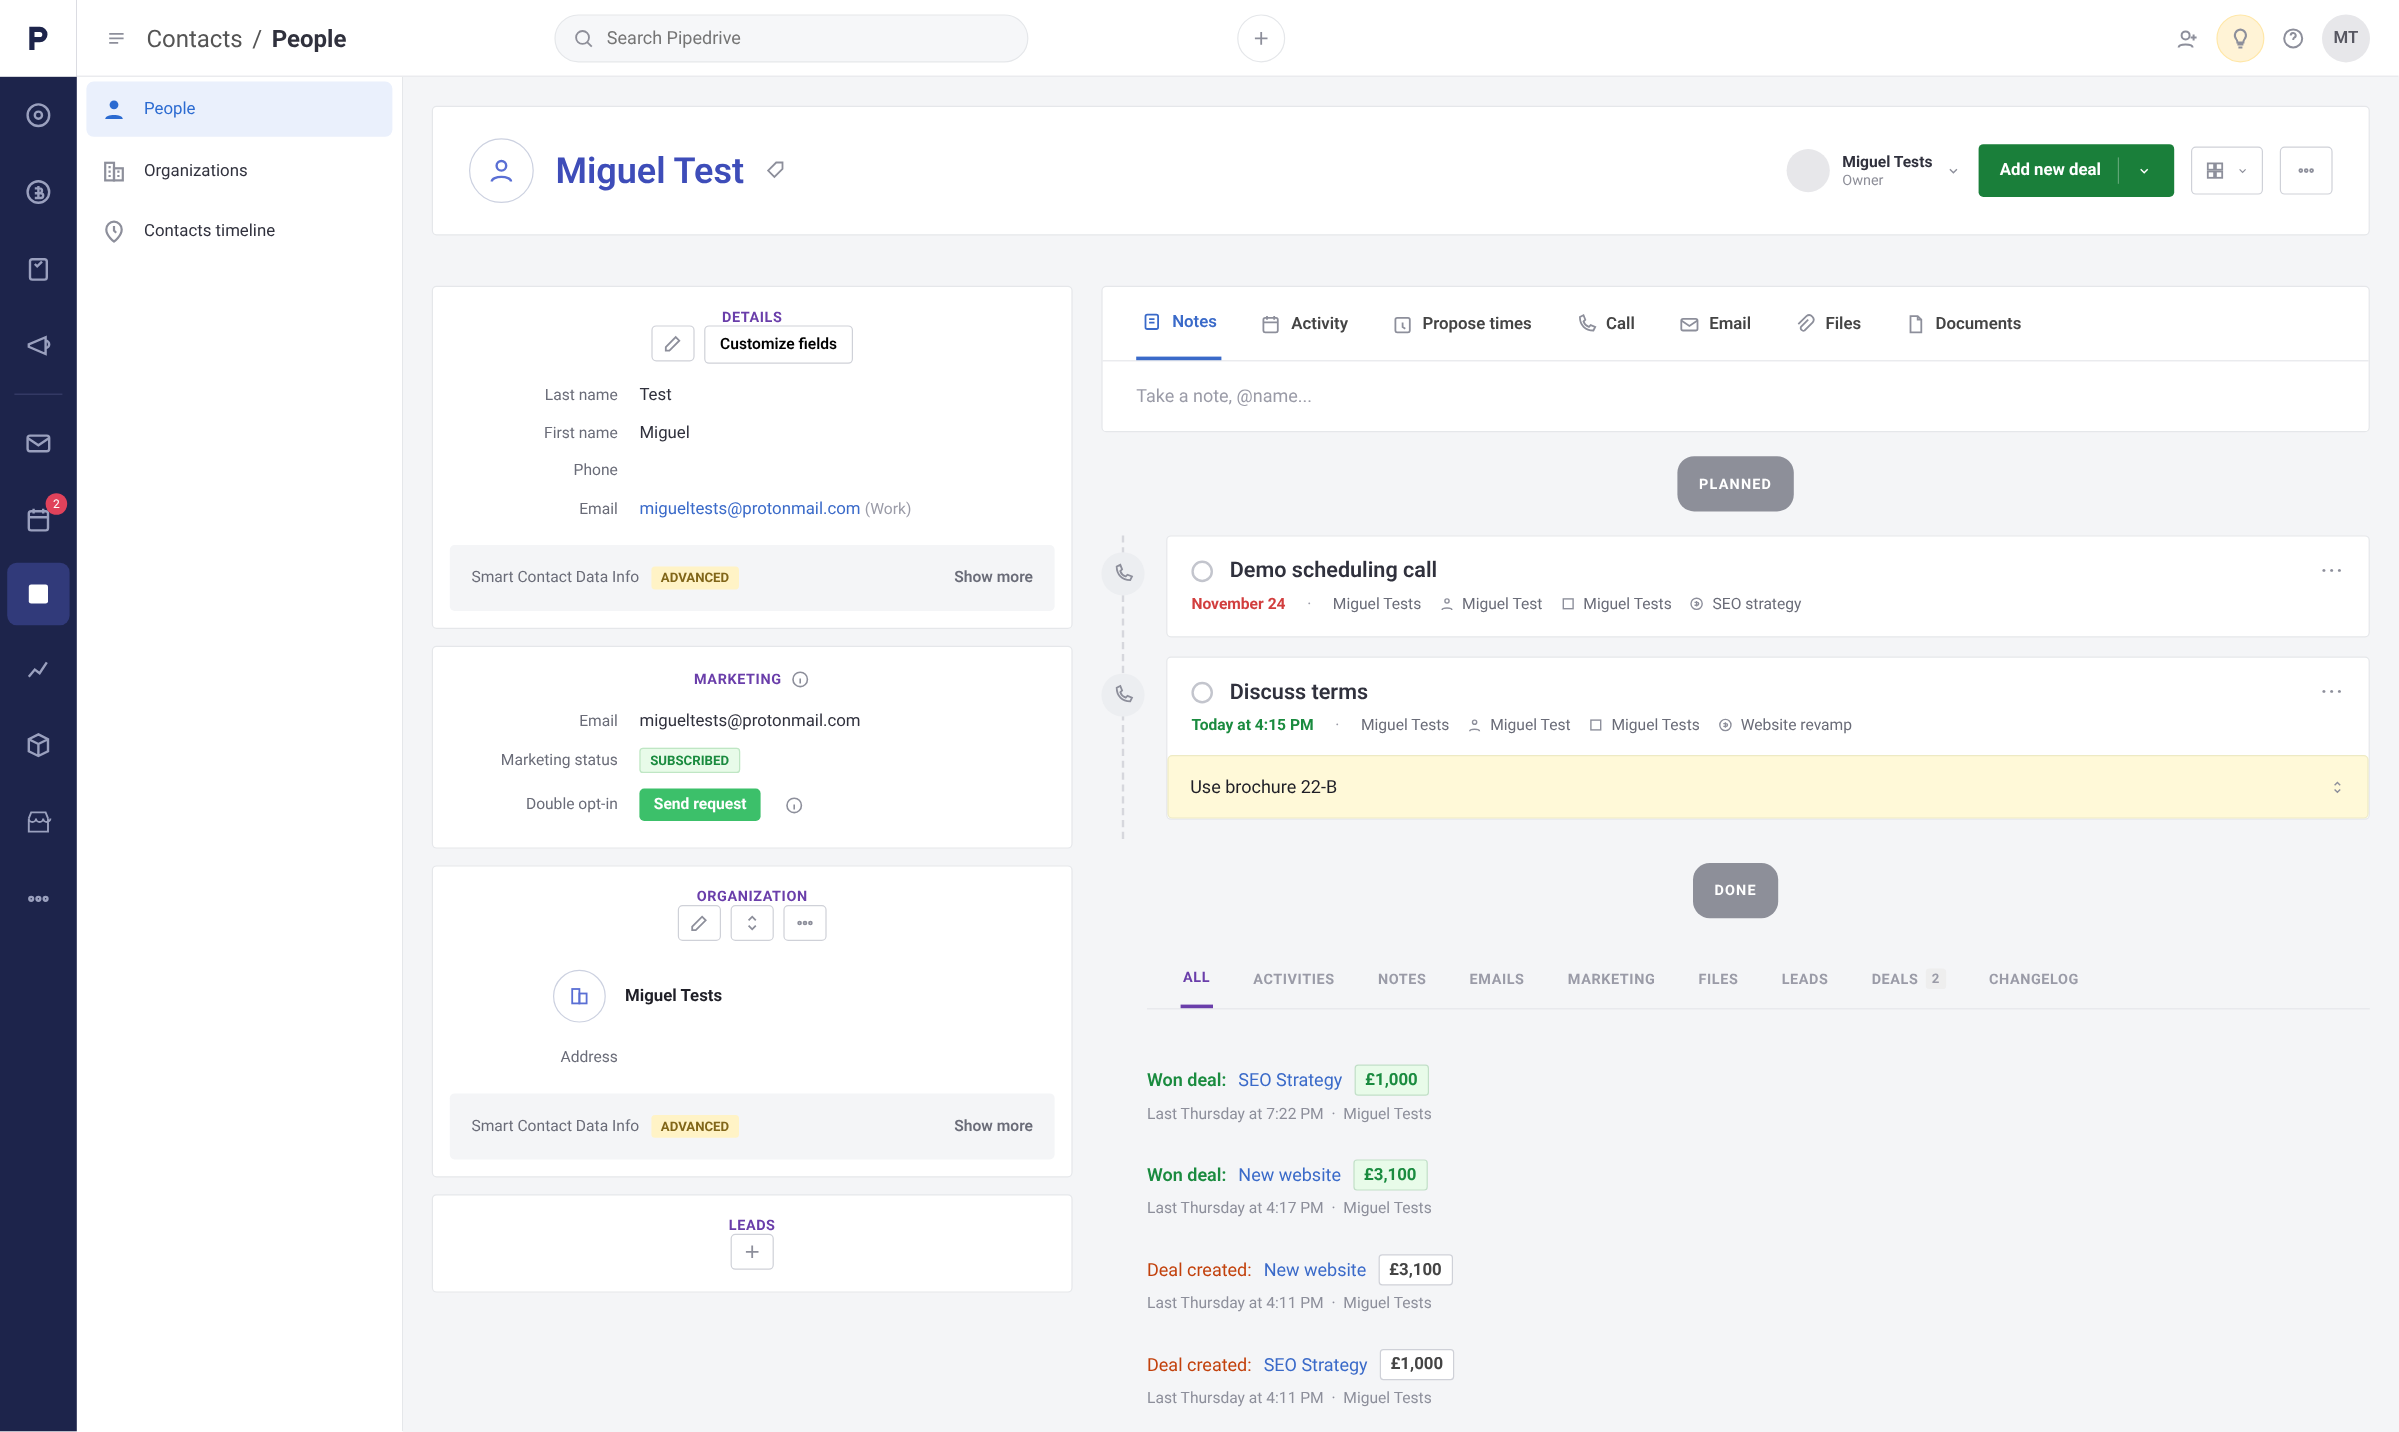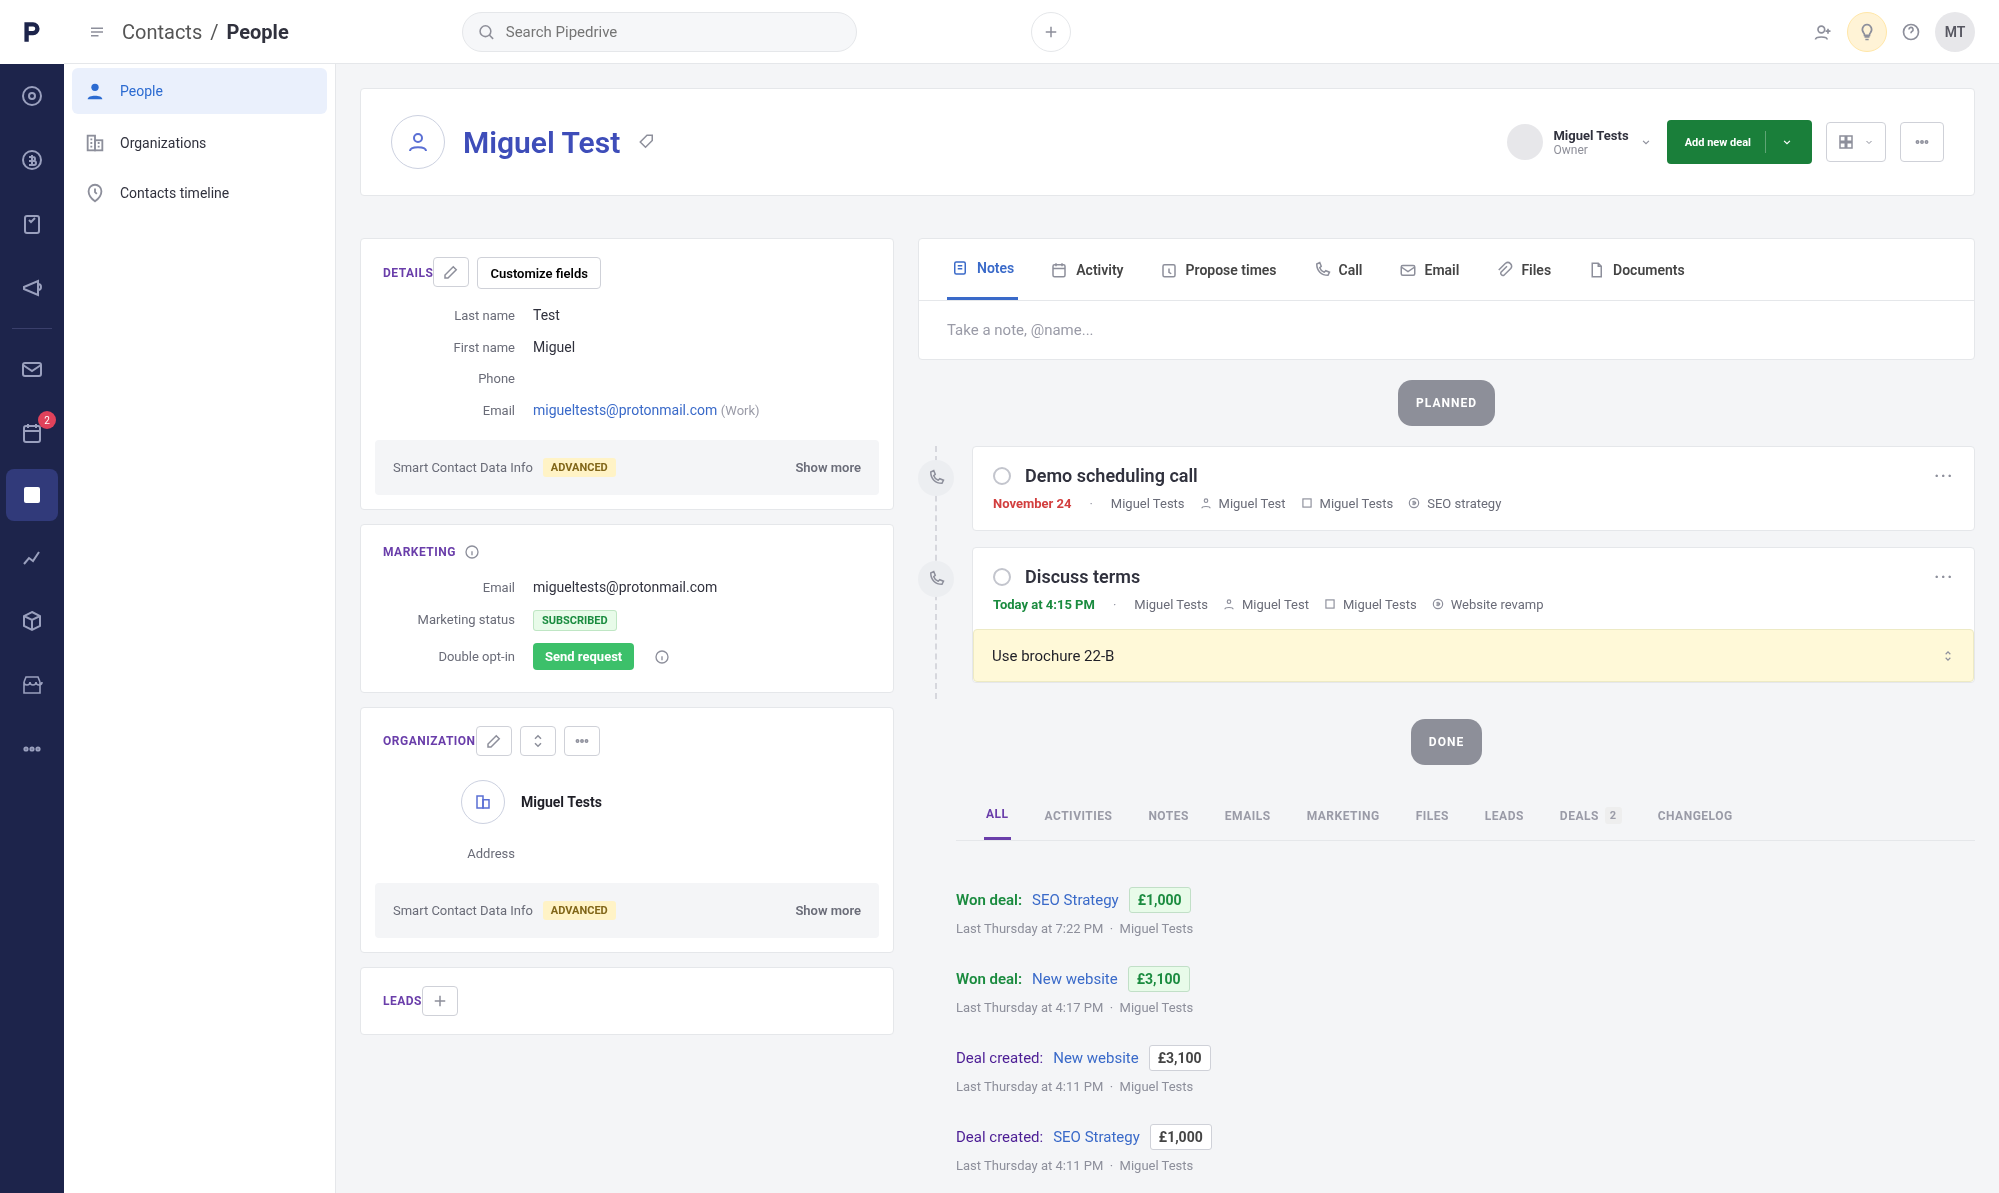--- a/index.html
+++ b/index.html
@@ -61,26 +61,26 @@
   
   .person-header { padding:26px 30px; display:flex; align-items:center; justify-content:space-between; }
   .person-header .left { display:flex; align-items:center; gap:18px; }
   .person-header .avatar { width:54px; height:54px; border-radius:50%; border:1px solid #ccd1e0; display:flex;align-items:center; justify-content:center; }
   .person-header h1 { font-size:30px; color:#3e4db9; font-weight:600; }
   .owner { display:flex; align-items:center; gap:10px; }
   .owner .av { width:36px; height:36px; border-radius:50%; background:#e7e7ea; }
   .owner .txt { display:flex; flex-direction:column; font-size:13px; }
   .owner .txt .name { font-weight:700; color:#30313d; }
   .owner .txt .role { color:#8e8f99; font-size:12px; }
-  .btn-green { background:#1a7f3a; color:#fff; border:none; border-radius:4px; font-weight:700; font-size:11px; padding:11px 18px; display:flex; align-items:center; gap:14px; cursor:pointer; }
+  .btn-green { background:#1a7f3a; color:#fff; border:none; border-radius:4px; font-weight:700; font-size:14px; padding:11px 18px; display:flex; align-items:center; gap:14px; cursor:pointer; }
   .btn-green .divider-v { width:1px; height:22px; background:rgba(255,255,255,0.3);}
   .square-icon-btn { border:1px solid #cfd1d8; background:#fff; border-radius:4px; height:40px; display:flex; align-items:center; padding:0 10px; gap:8px; cursor:pointer; }
 
   
-  .section-head { display:flex; justify-content:flex-start; align-items:center; padding:18px 22px 10px 22px; }
+  .section-head { display:flex; justify-content:flex-start; align-items:center; padding:18px 22px 10px 22px;flex-direction:column; }
   .section-head h3 { font-size:12px; letter-spacing:0.5px; color:#6a3eaa; font-weight:700; }
   .icon-btn { border:1px solid #cfd1d8; background:#fff; border-radius:4px; height:30px; padding:0 8px; display:flex;align-items:center; justify-content:center; cursor:pointer; }
   .btn-outline { border:1px solid #cfd1d8; background:#fff; border-radius:4px; height:32px; padding:0 12px; font-weight:600; font-size:13px; cursor:pointer; }
   .field-row { display:flex; padding:8px 22px; align-items:center; }
   .field-row .label { width:150px; text-align:right; color:#6a6c78; font-size:13px; padding-right:18px; }
   .field-row .value { color:#30313d; font-size:14px; }
   .field-row .value a { color:#3a6ac9; text-decoration:none; }
   .muted { color:#9a9ba7; font-size:13px; }
 
   .smart-strip { background:#f4f5f7; margin:14px; padding:18px 18px; display:flex; justify-content:space-between; align-items:center; border-radius:4px; }
@@ -125,21 +125,21 @@
   .filter-tab .count { background:#eee; border-radius:3px; padding:2px 5px; font-size:11px; }
 
   
   .done-list { margin-left:38px; display:flex; flex-direction:column; gap:30px; margin-top:26px; }
   .done-item .line1 { display:flex; align-items:center; gap:10px; font-size:15px; }
   .done-item .green { color:#1a8b3f; font-weight:600; }
   .done-item .dealname { color:#3a6ac9; }
   .done-item .amount { border:1px solid #c1dfc7; background:#e8fbe9; color:#1a8b3f; font-weight:700; border-radius:3px; padding:4px 8px; font-size:14px; }
   .done-item .amount.gray { border:1px solid #cfd1d8; background:#fff; color:#444; }
   .done-item .line2 { margin-top:8px; font-size:13px; color:#8d8f9b; }
-  .done-item .line1 .plain-label { color:#4c1d95;text-align:center; }
+  .done-item .line1 .plain-label { color:#c2410c;text-align:center; }
 
   .timeline-rail { position:relative; padding-left:54px; }
   .timeline-rail::before {
     content:""; position:absolute; left:17px; top:0; bottom:0; width:0; border-left:2px dashed #d6d7dd;
   }
   .act-group { position:relative; margin-bottom:16px;}
 
   svg.ico { width:18px; height:18px; stroke:#8d8f9b; fill:none; stroke-width:2; vertical-align:middle;}
   .sub-with { display:flex; align-items:center; gap:6px; color:#6a6c78;}
 

